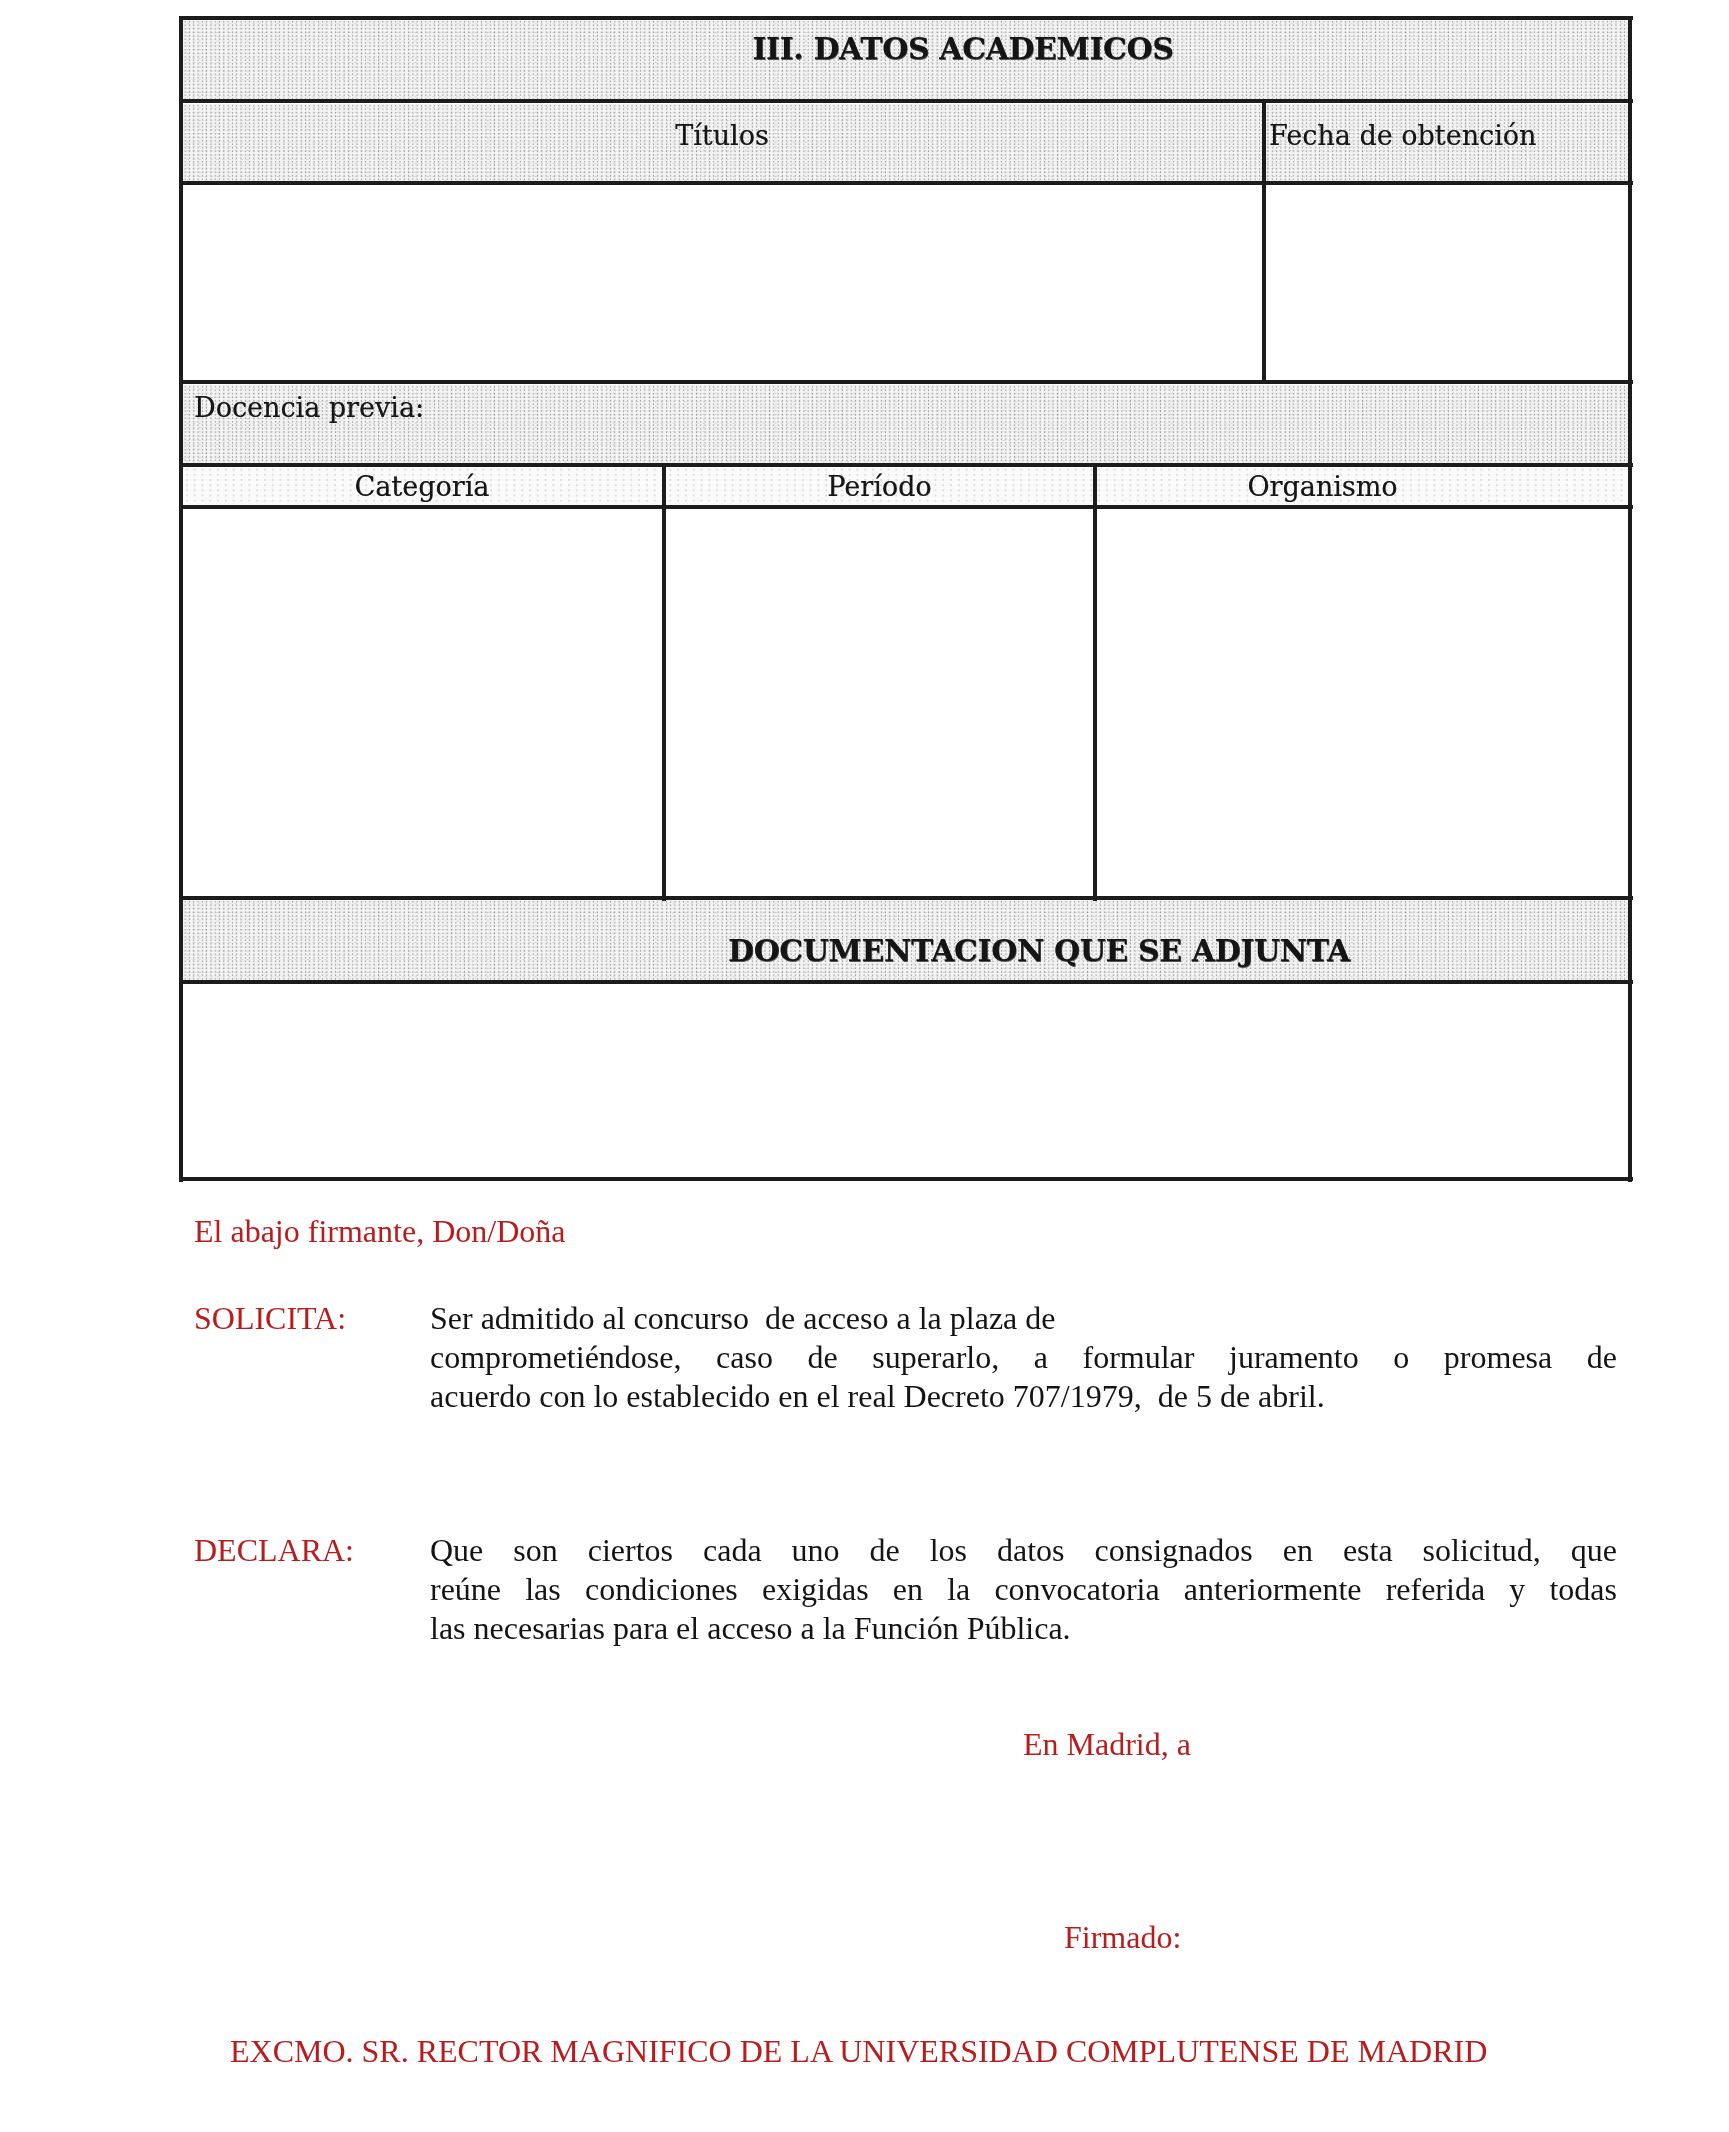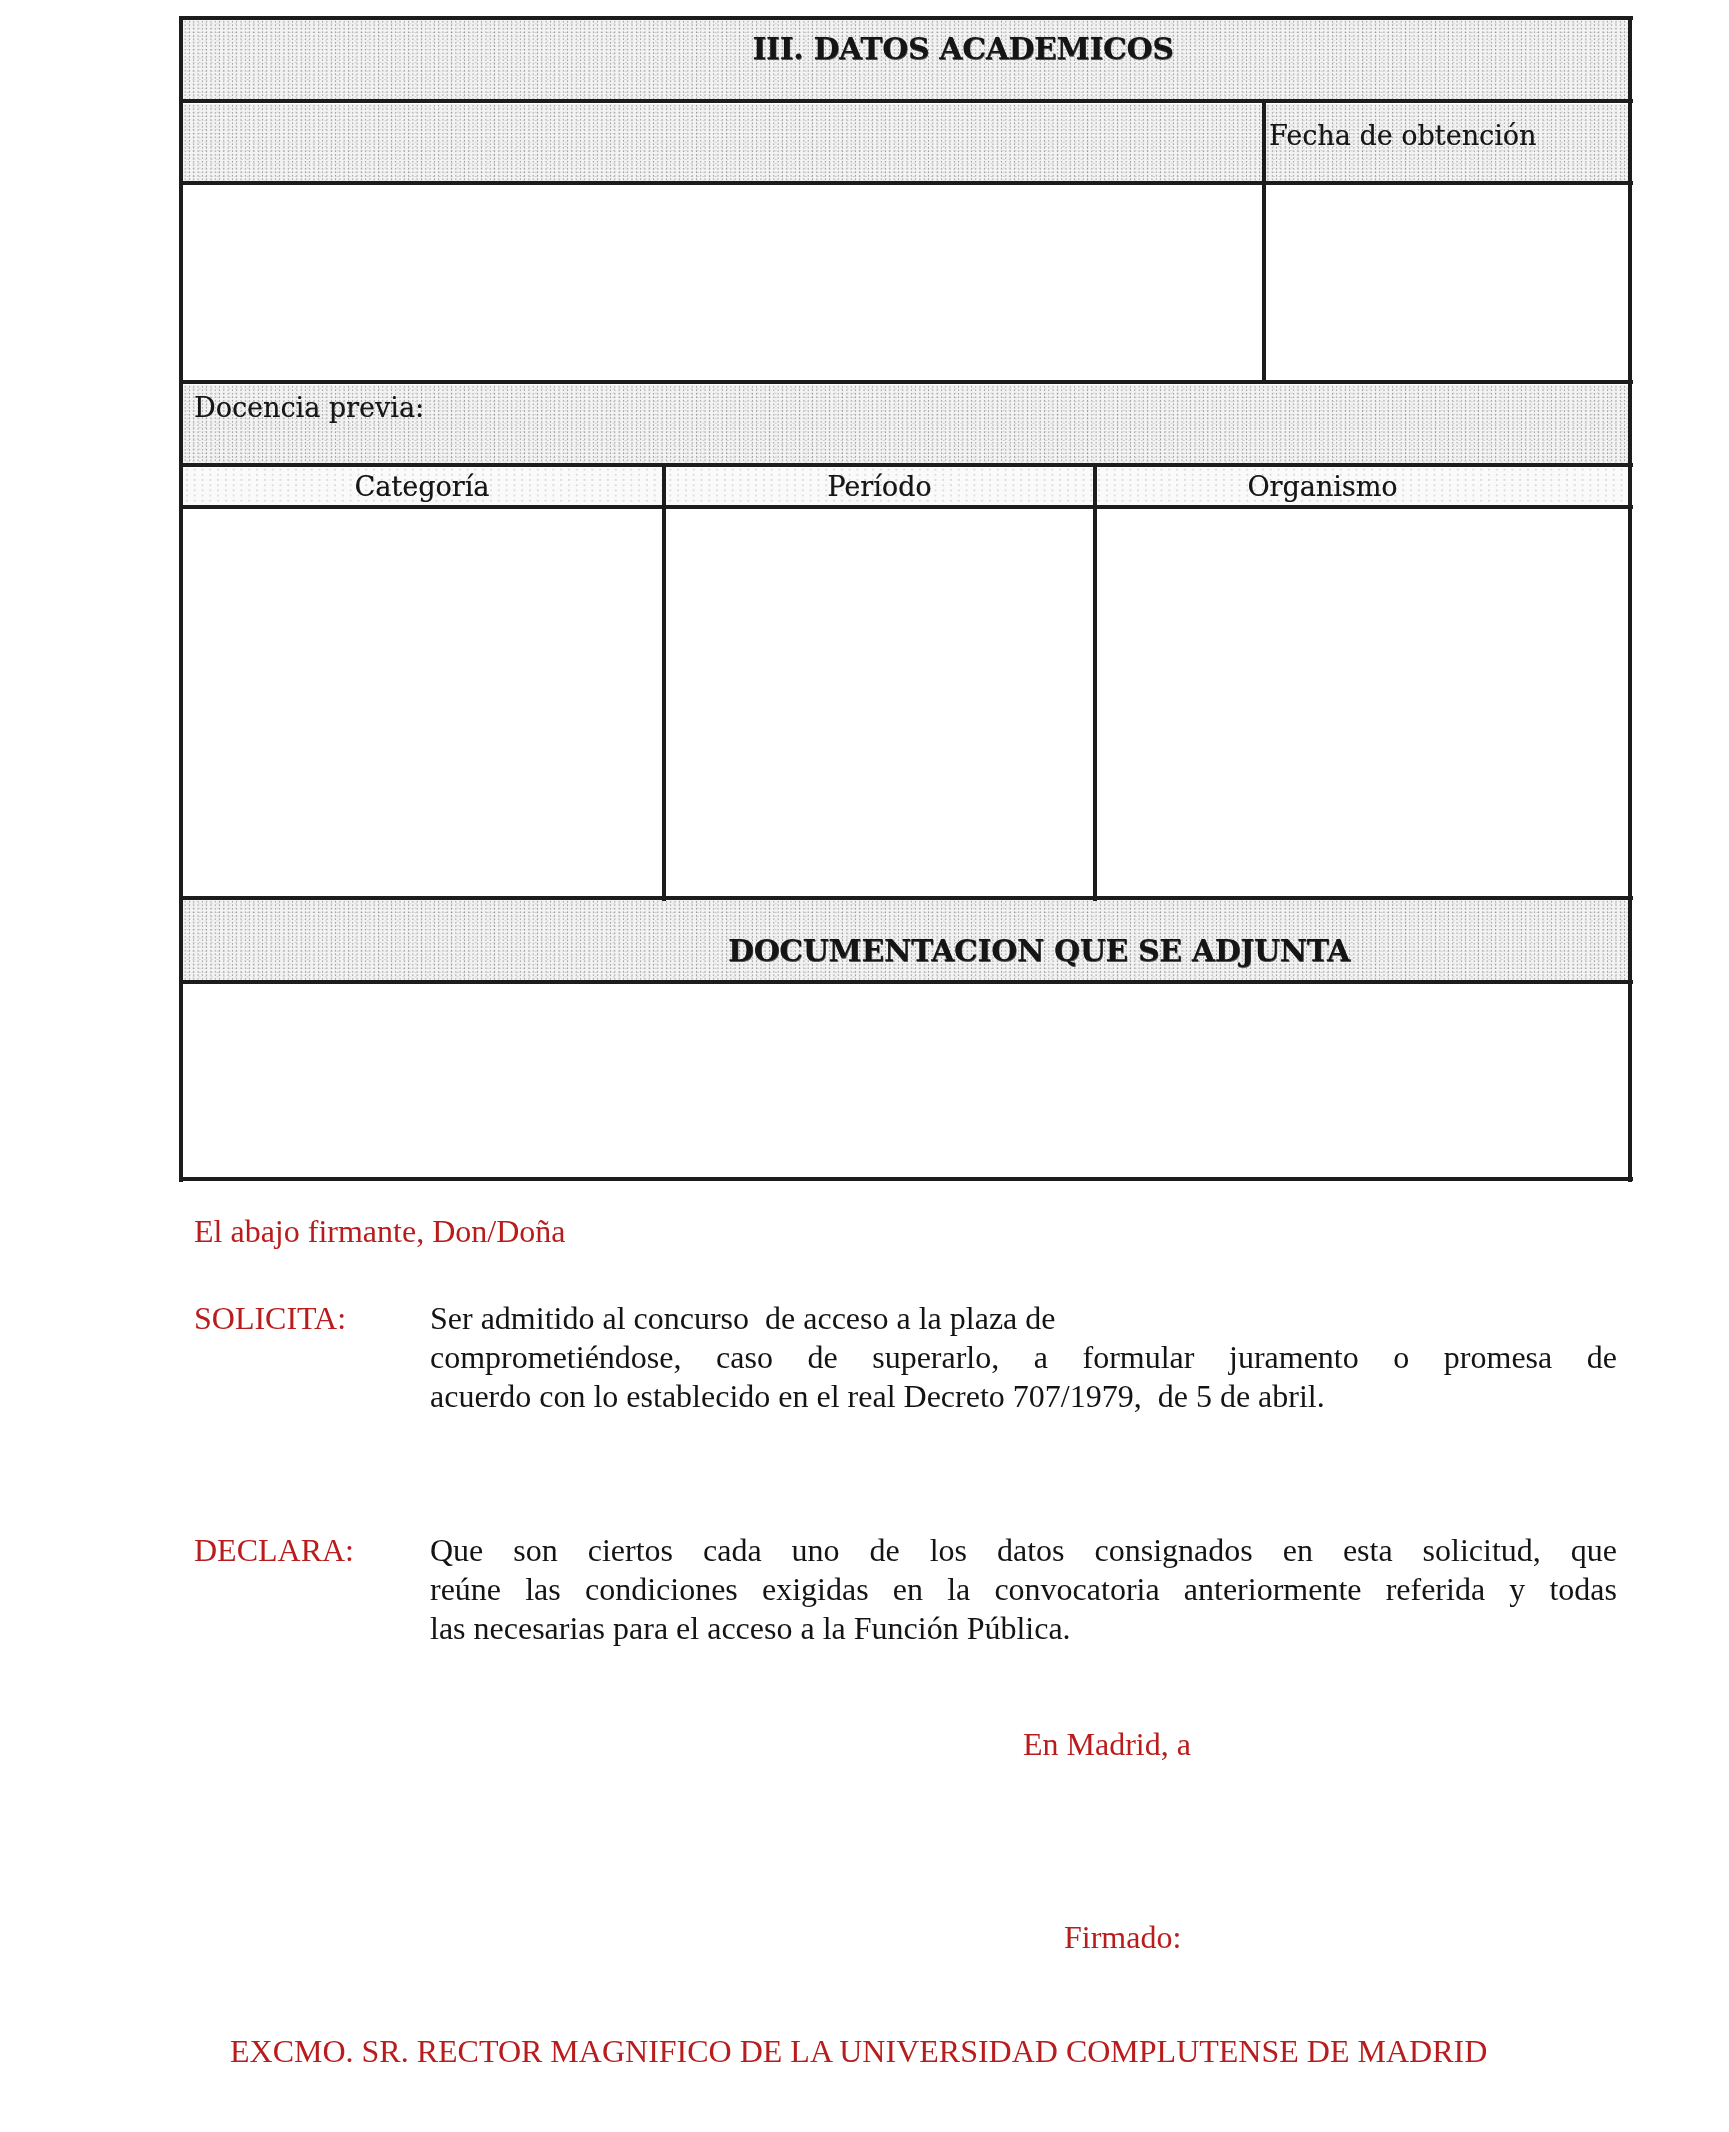--- a/index.html
+++ b/index.html
@@ -97,20 +97,21 @@
   <div class="hline" style="left:179px; top:1177px; width:1454px;"></div>
 
   <div class="vline" style="left:179px; top:15.6px; height:1166px;"></div>
   <div class="vline" style="left:1628px; top:15.6px; height:1166px;"></div>
   <div class="vline" style="left:1262px; top:99px; height:285px;"></div>
   <div class="vline" style="left:662px; top:463px; height:438px;"></div>
   <div class="vline" style="left:1093px; top:463px; height:438px;"></div>
 
   <div class="sec-title" style="left:183px; width:1560px; top:34px;">III. DATOS ACADEMICOS</div>
 
+  <div class="lbl center" style="left:183px; width:1078px; top:122px;">Títulos</div>
   <div class="lbl" style="left:1269px; top:122px;">Fecha de obtención</div>
 
   <div class="lbl" style="left:194px; top:394px;">Docencia previa:</div>
 
   <div class="lbl center" style="left:183px; width:478px; top:473px;">Categoría</div>
   <div class="lbl center" style="left:666px; width:427px; top:473px;">Período</div>
   <div class="lbl center" style="left:1097px; width:451px; top:473px;">Organismo</div>
 
   <div class="sec-title" style="left:183px; width:1712px; top:936px;">DOCUMENTACION QUE SE ADJUNTA</div>
 

